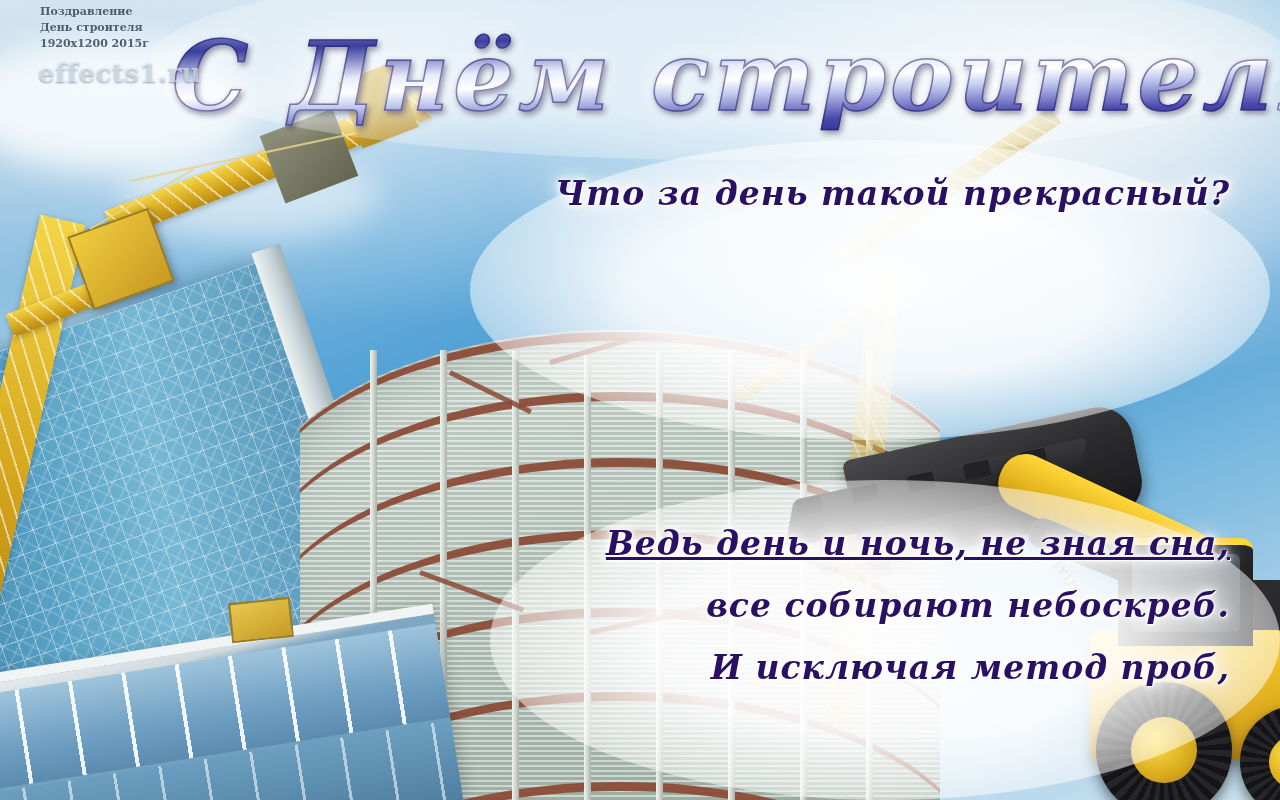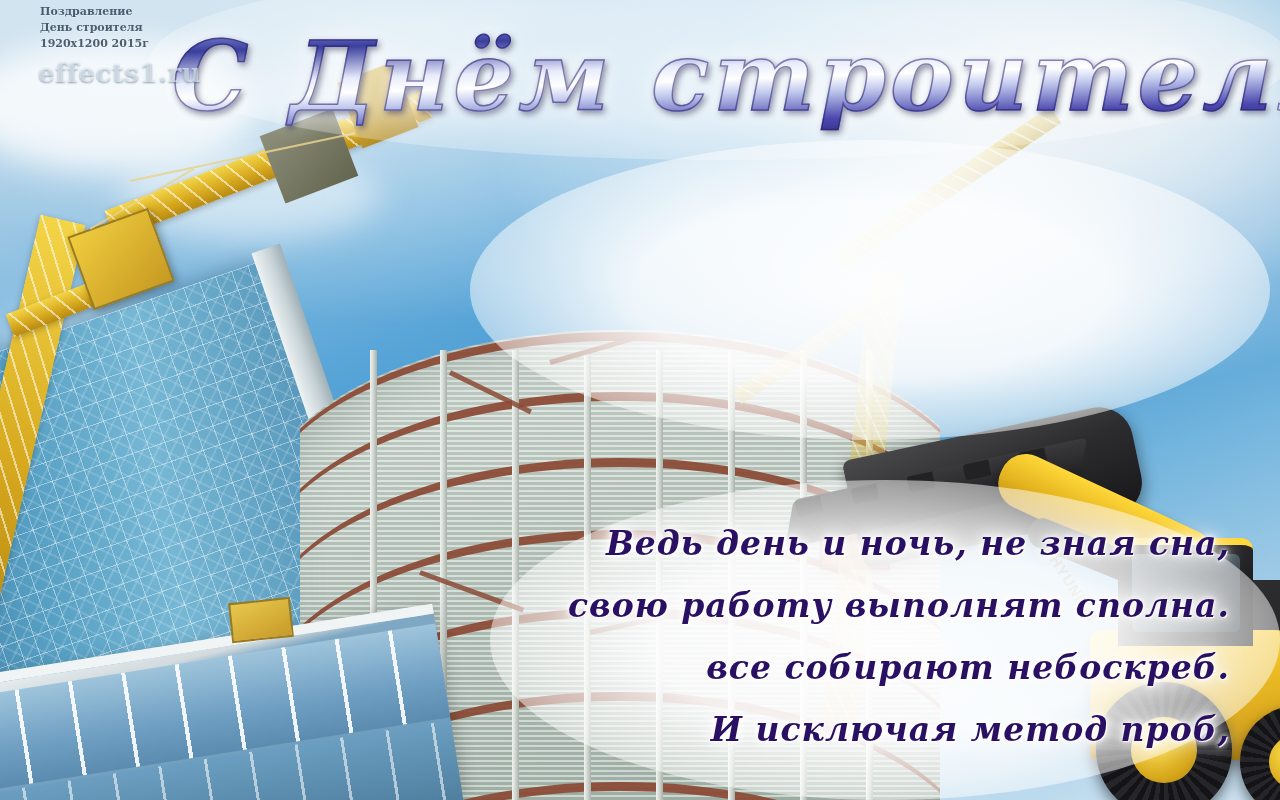--- a/index.html
+++ b/index.html
@@ -391,25 +391,25 @@
     <div class="tire t2"></div>
   </div>
 
   <div class="glow" style="left:470px;top:140px;width:800px;height:300px;"></div>
   <div class="glow" style="left:490px;top:480px;width:790px;height:320px;"></div>
   <div class="glow" style="left:150px;top:-40px;width:1140px;height:200px;opacity:.55;"></div>
 
   <div class="title">С Днём строителя.</div>
 
   <div class="stanza" style="left:470px;top:162px;width:760px;">
+    <div class="poem line" style="position:relative;font-size:33px;">Что за день такой прекрасный?</div>
   </div>
 
   <div class="stanza" style="left:470px;top:512px;width:760px;">
-    <div class="poem line" style="position:relative;font-size:33px;">Ведь день и ночь, не зная сна,</div>
-    <div class="poem line" style="position:relative;font-size:33px;">свою работу выполнят сполна.</div>
+    <div class="poem line" style="position:relative;font-size:33px;text-decoration:underline;">Ведь день и ночь, не зная сна,</div>
     <div class="poem line" style="position:relative;font-size:33px;">все собирают небоскреб.</div>
     <div class="poem line" style="position:relative;font-size:33px;">И исключая метод проб,</div>
   </div>
 
   <div class="wm">
     <div>Поздравление</div>
     <div>День строителя</div>
     <div>1920x1200 2015г</div>
   </div>
   <div class="wm-logo">effects1.ru</div>

